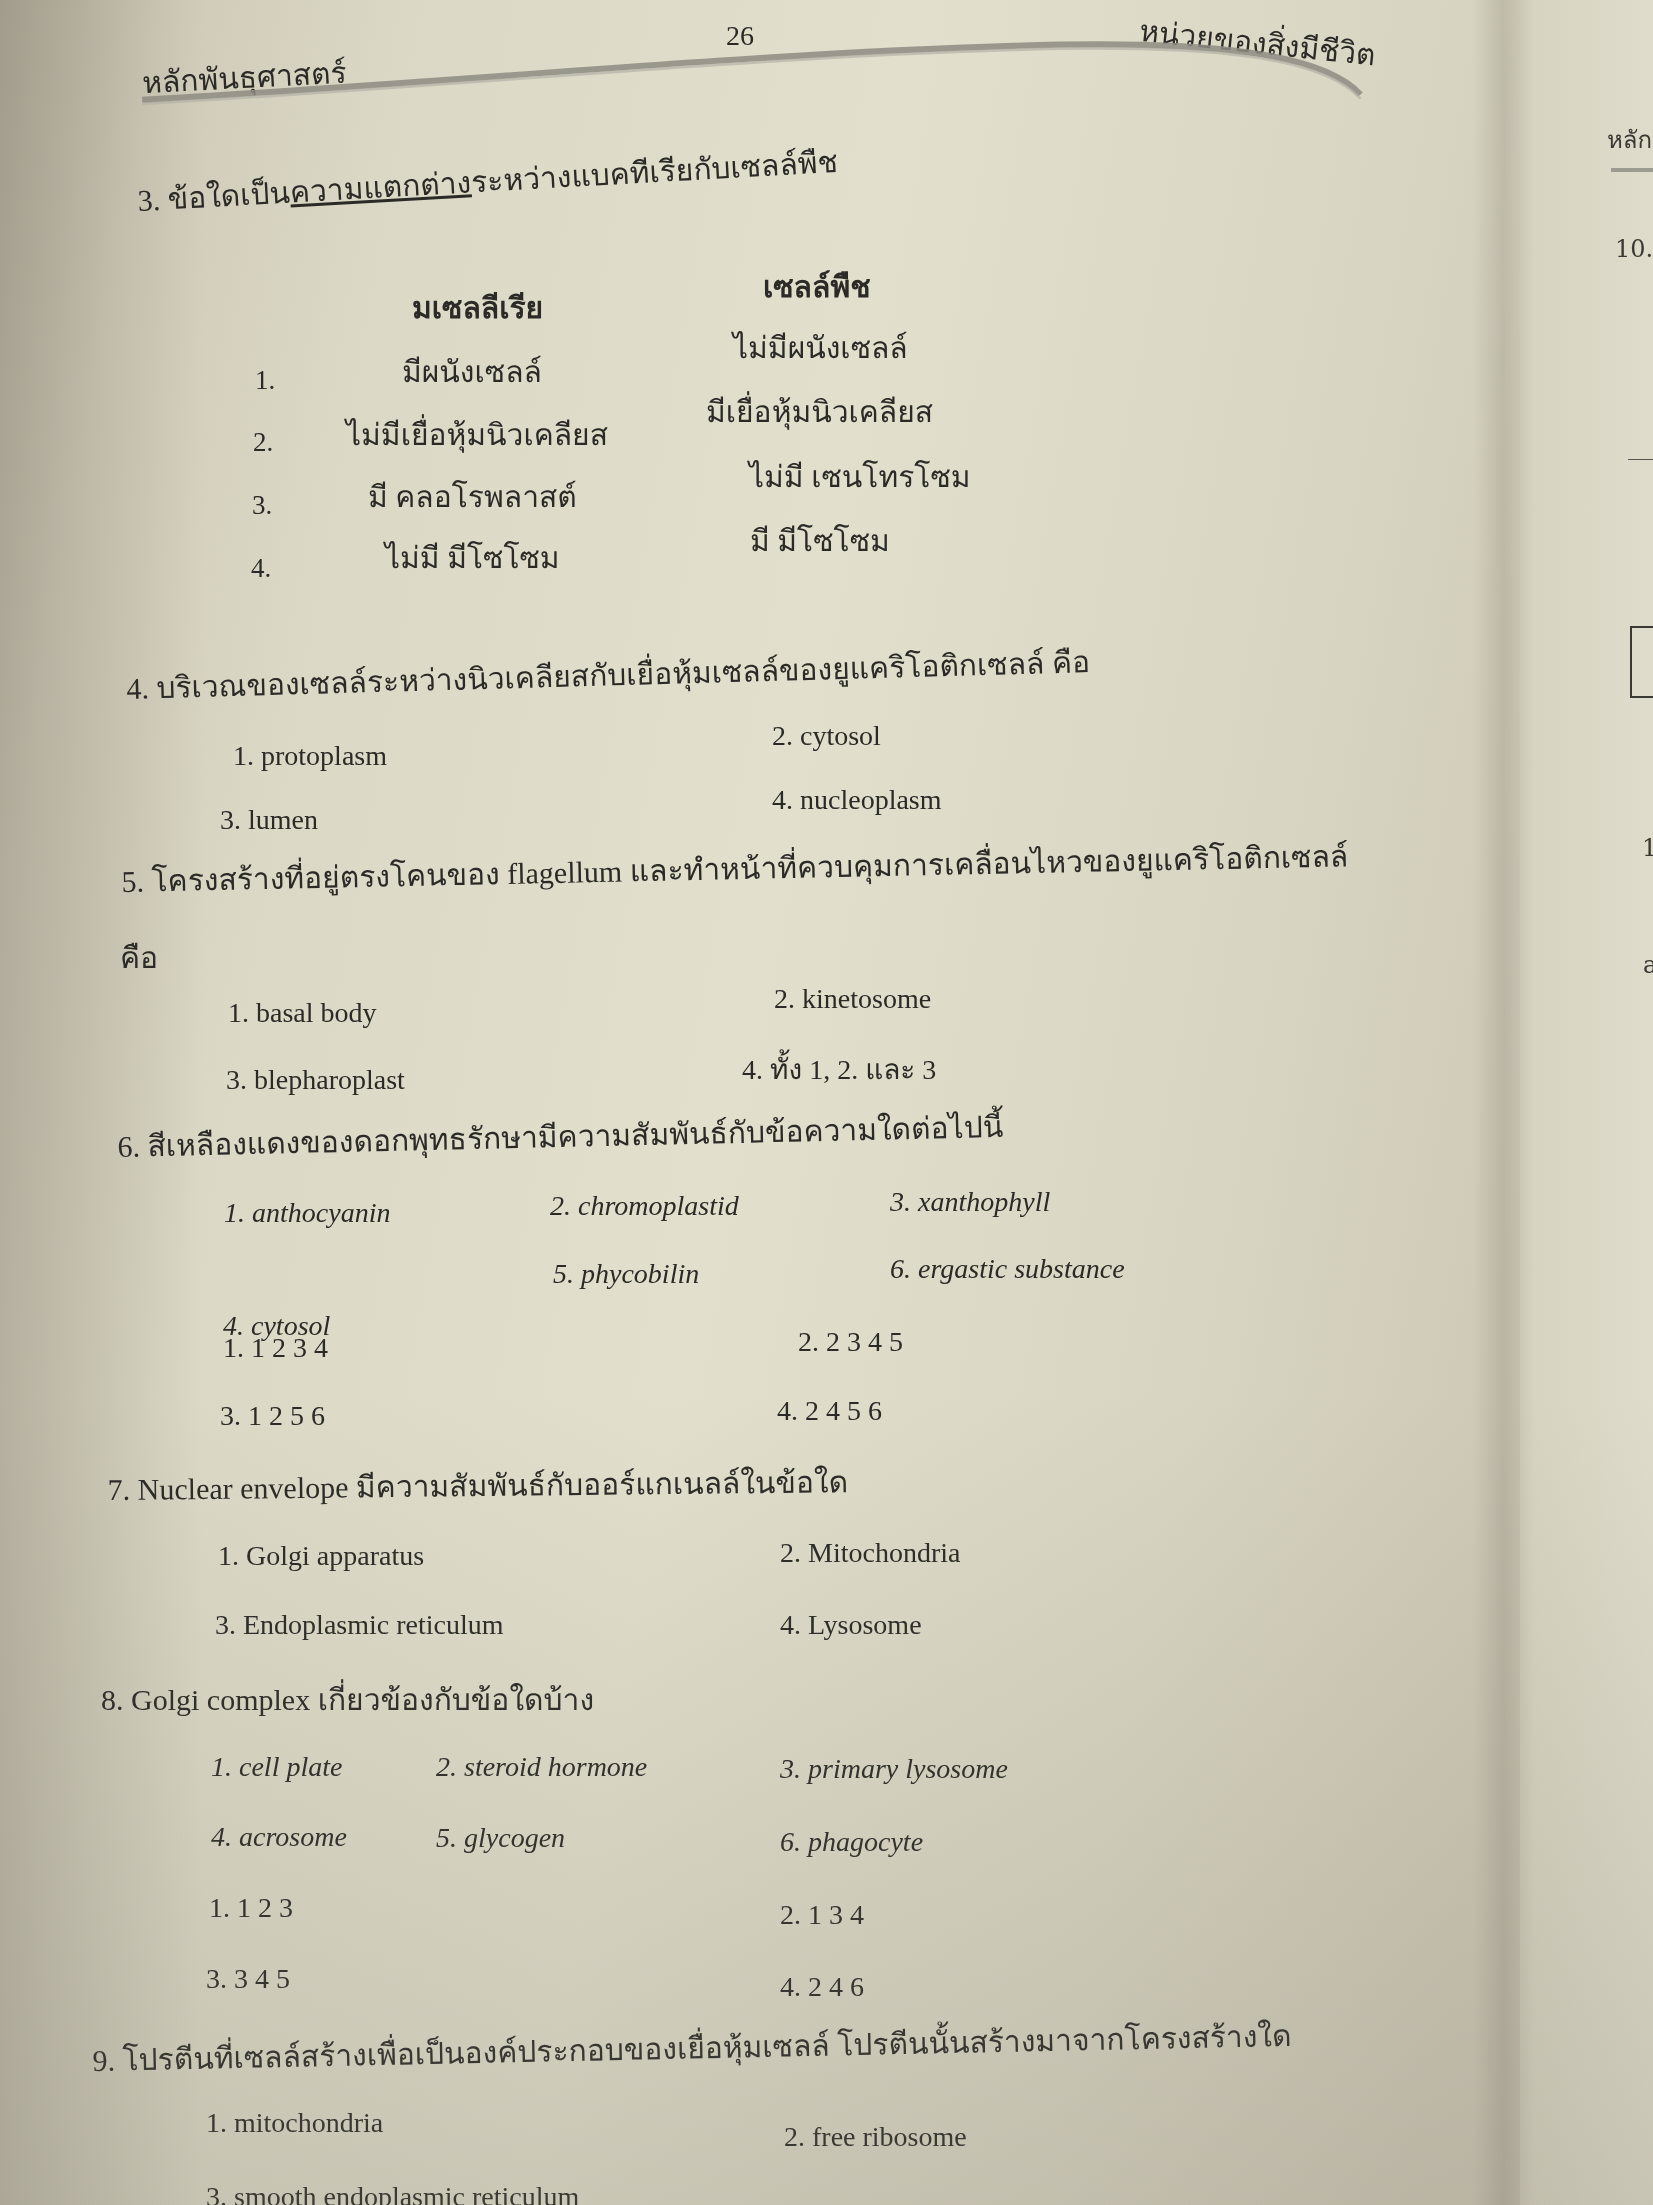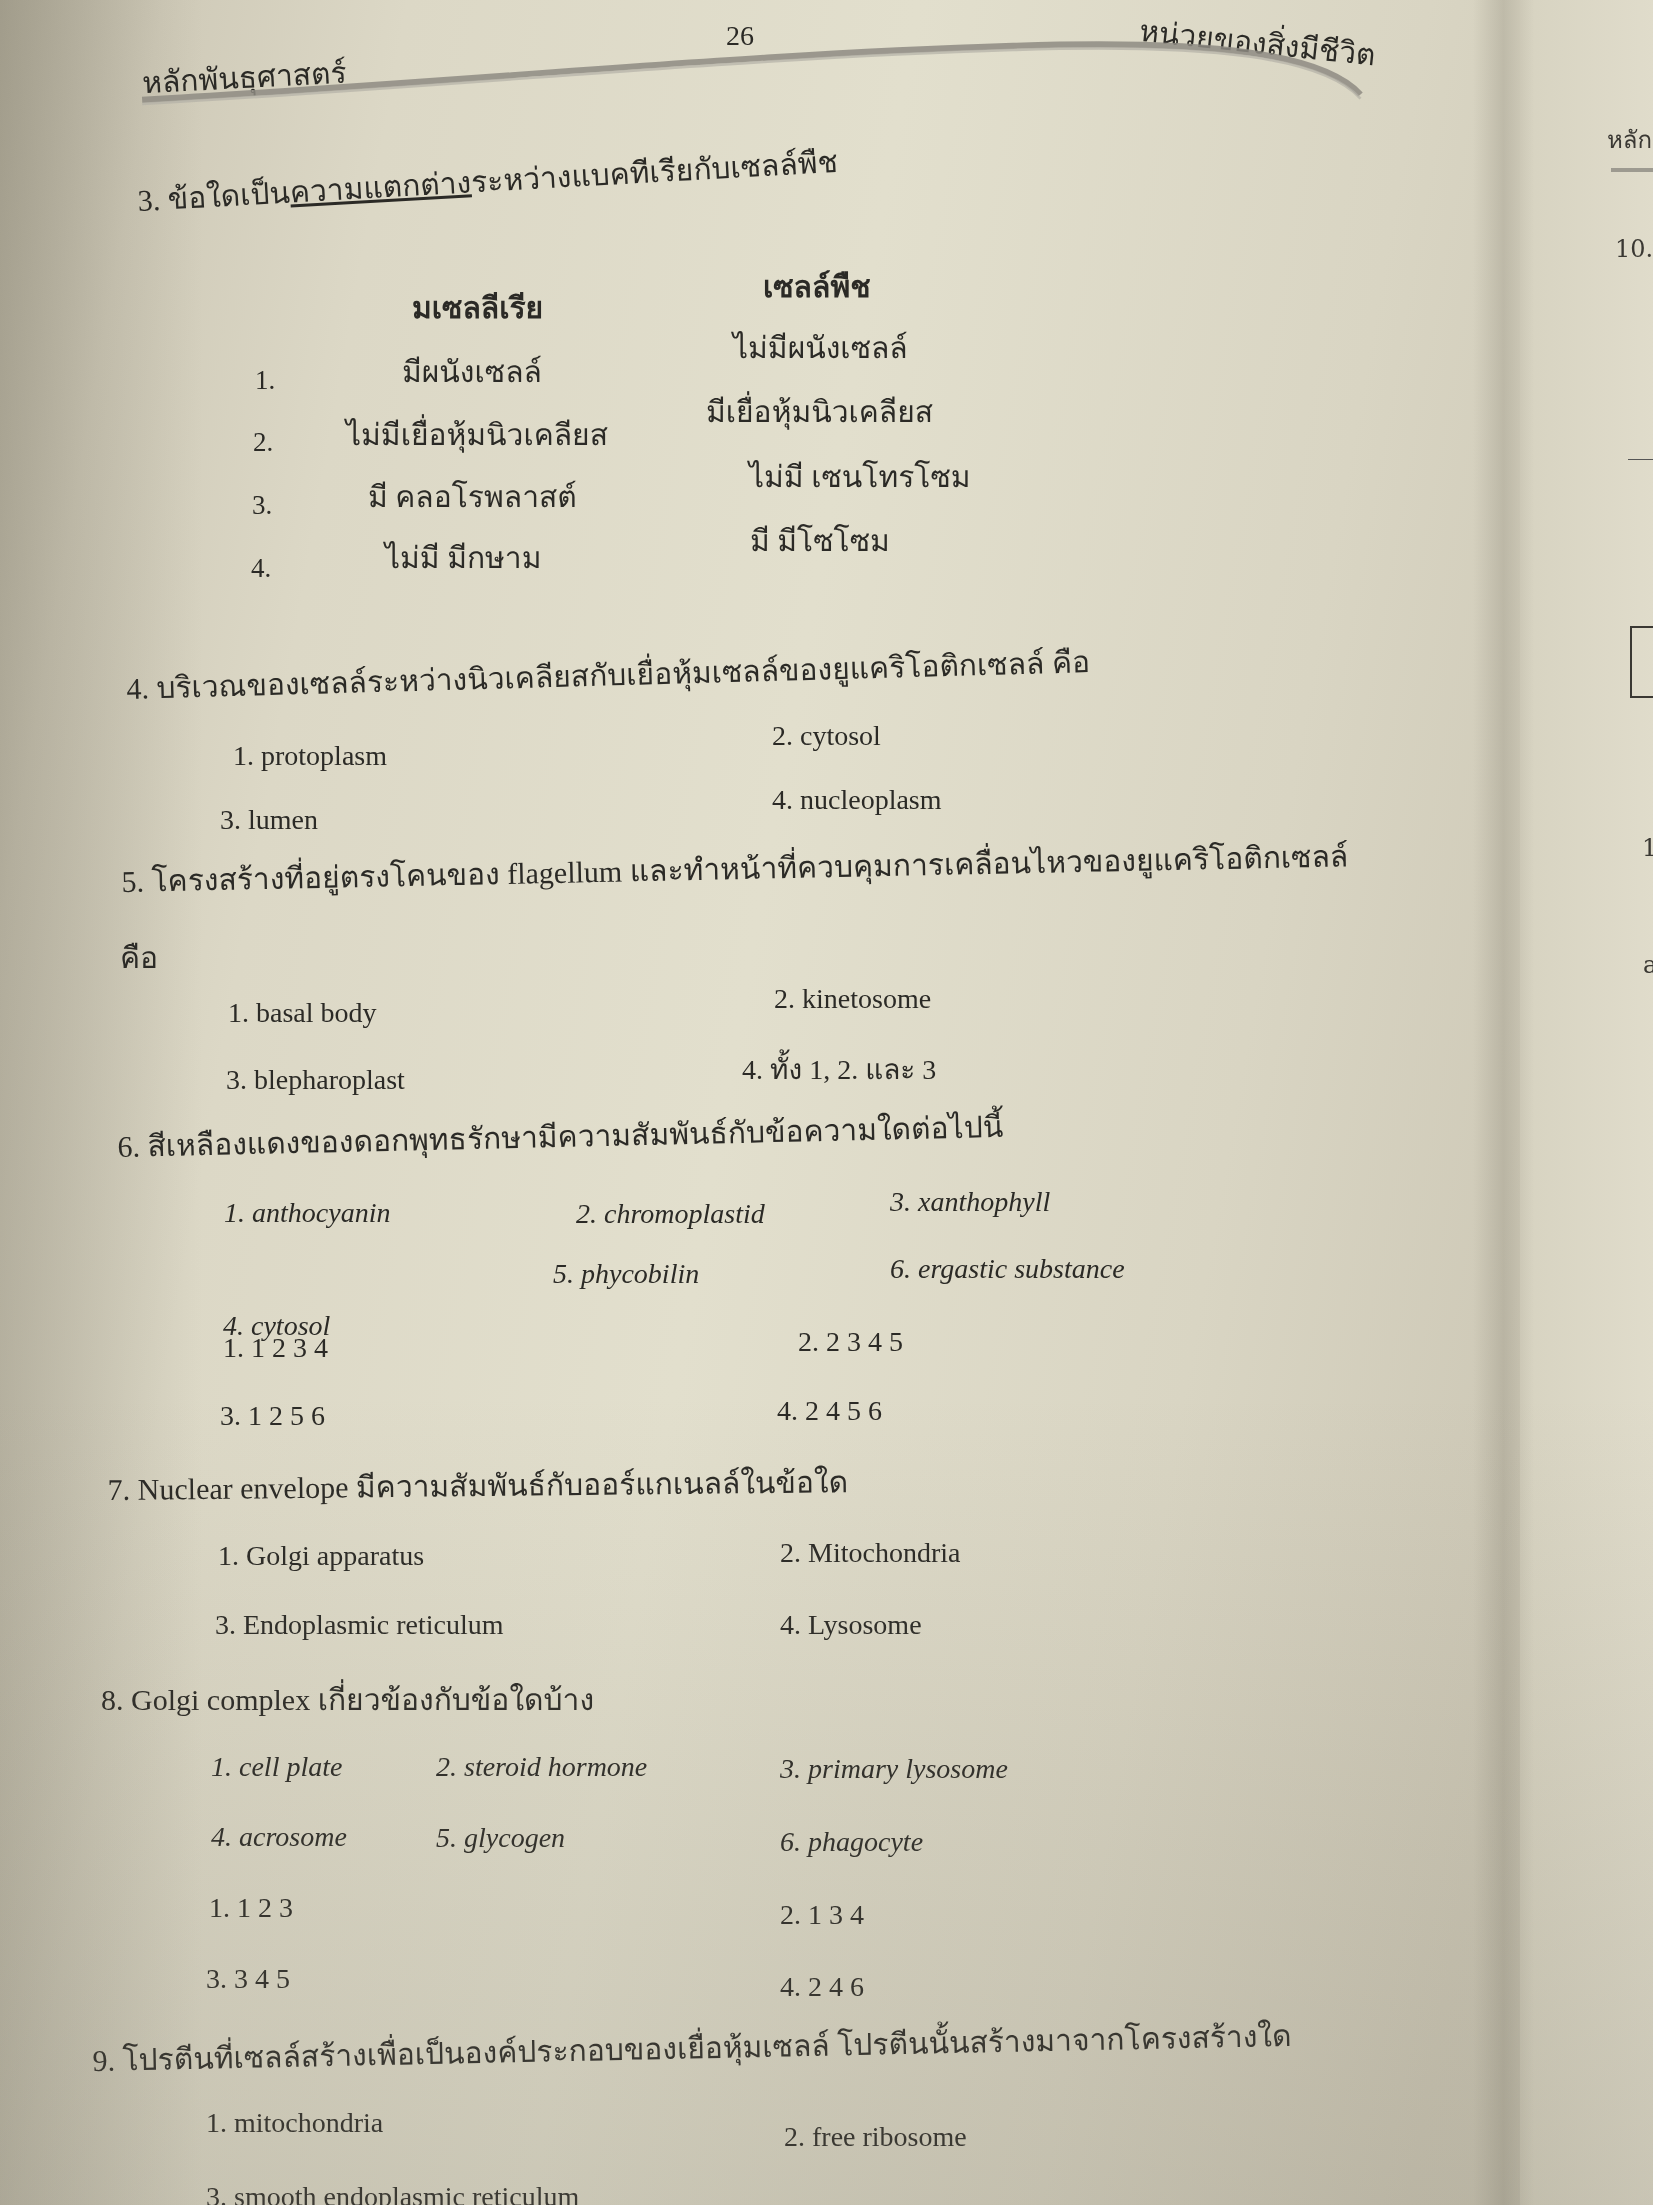--- a/index.html
+++ b/index.html
@@ -89,21 +89,21 @@
 
     <div class="rnum" style="left:253px; top:427px;">2.</div>
     <div class="cell" style="left:346px; top:411px;">ไม่มีเยื่อหุ้มนิวเคลียส</div>
     <div class="cell" style="left:706px; top:388px;">มีเยื่อหุ้มนิวเคลียส</div>
 
     <div class="rnum" style="left:252px; top:490px;">3.</div>
     <div class="cell" style="left:368px; top:473px;">มี คลอโรพลาสต์</div>
     <div class="cell" style="left:749px; top:453px;">ไม่มี เซนโทรโซม</div>
 
     <div class="rnum" style="left:251px; top:553px;">4.</div>
-    <div class="cell" style="left:385px; top:534px;">ไม่มี มีกษาม</div>
+    <div class="cell" style="left:385px; top:534px;">ไม่มี มีโซโซม</div>
     <div class="cell" style="left:750px; top:517px;">มี มีโซโซม</div>
   </div>
 
   <div class="q" style="left:127px; top:665px; transform: rotate(-1.6deg); transform-origin:left bottom;">
     <span>4.</span>
     <span>บริเวณของเซลล์ระหว่างนิวเคลียสกับเยื่อหุ้มเซลล์ของยูแคริโอติกเซลล์ คือ</span>
   </div>
   <div class="opt" style="left:233px; top:740px;">1. protoplasm</div>
   <div class="opt" style="left:772px; top:720px;">2. cytosol</div>
   <div class="opt" style="left:220px; top:804px;">3. lumen</div>
@@ -117,21 +117,21 @@
   <div class="opt" style="left:228px; top:997px;">1. basal  body</div>
   <div class="opt" style="left:774px; top:983px;">2. kinetosome</div>
   <div class="opt" style="left:226px; top:1064px;">3. blepharoplast</div>
   <div class="opt" style="left:742px; top:1047px;">4. ทั้ง 1, 2. และ 3</div>
 
   <div class="q" style="left:118px; top:1123px; transform: rotate(-1.3deg); transform-origin:left bottom;">
     <span>6.</span>
     <span>สีเหลืองแดงของดอกพุทธรักษามีความสัมพันธ์กับข้อความใดต่อไปนี้</span>
   </div>
   <div class="opt ital" style="left:224px; top:1197px;">1. anthocyanin</div>
-  <div class="opt ital" style="left:576px; top:1190px;margin-top:8px;">2. chromoplastid</div>
+  <div class="opt ital" style="left:550px; top:1190px;">2. chromoplastid</div>
   <div class="opt ital" style="left:890px; top:1186px;">3. xanthophyll</div>
   <div class="opt ital" style="left:223px; top:1310px;">4. cytosol</div>
   <div class="opt ital" style="left:553px; top:1258px;">5. phycobilin</div>
   <div class="opt ital" style="left:890px; top:1253px;">6. ergastic substance</div>
   <div class="opt" style="left:223px; top:1332px;">1. 1 2 3 4</div>
   <div class="opt" style="left:777px; top:1326px;margin-left:21px;">2. 2 3 4 5</div>
   <div class="opt" style="left:220px; top:1400px;">3. 1 2 5 6</div>
   <div class="opt" style="left:777px; top:1395px;">4. 2 4 5 6</div>
 
   <div class="q" style="left:108px; top:1466px; transform: rotate(-0.6deg); transform-origin:left bottom;">

